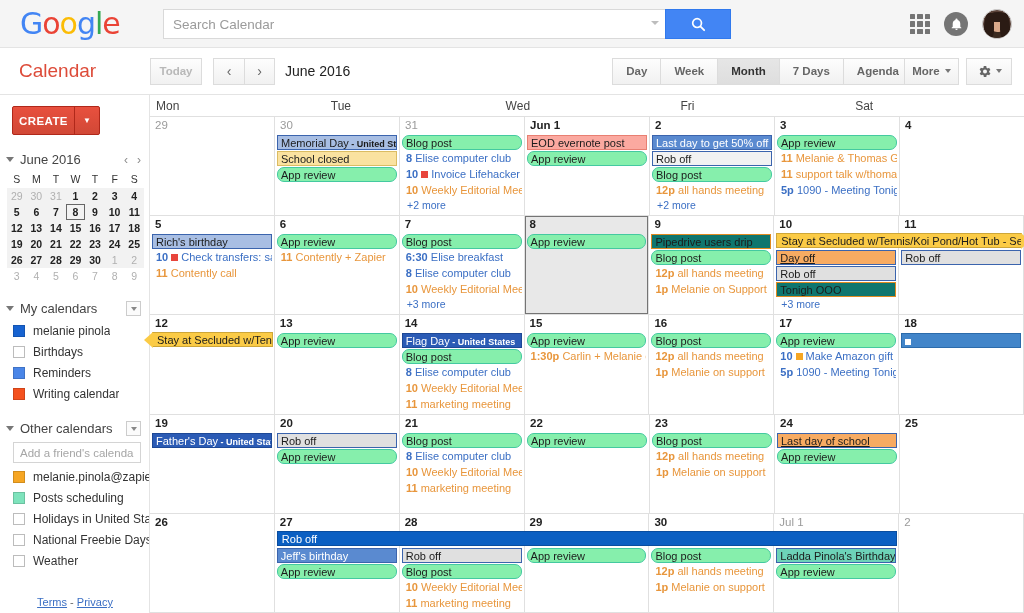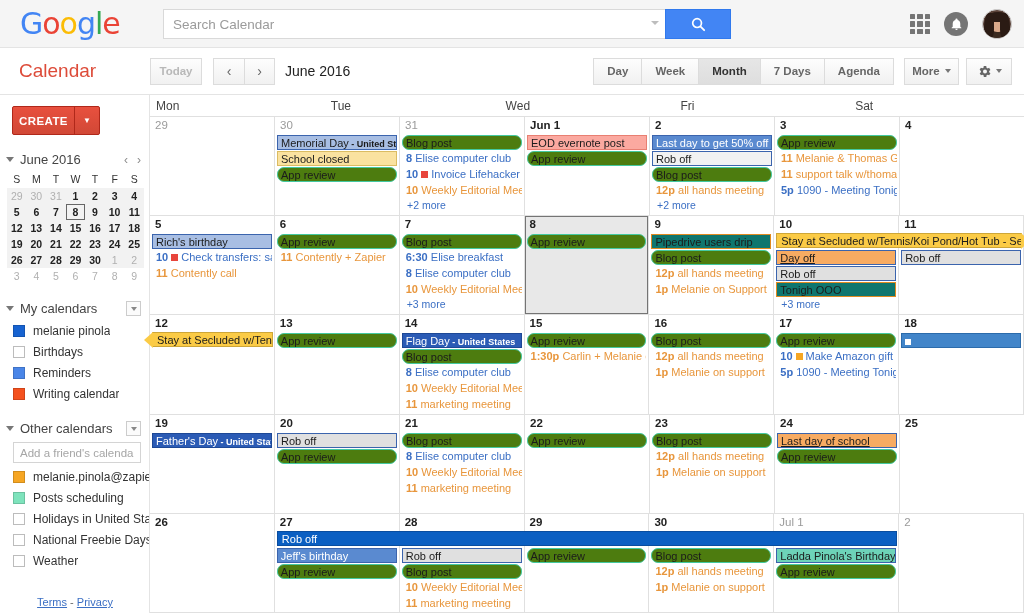--- a/index.html
+++ b/index.html
@@ -110,21 +110,21 @@
   .btn.pressed { background-image: linear-gradient(#e6e6e6,#dedede); color: #333; }
   .btn.disabled { color: #b8b8b8; }
   #today-btn { position: absolute; left: 150px; width: 52px; }
   #nav-group { position: absolute; left: 213px; display: flex; }
   #nav-group .btn { width: 31px; font-size: 14px; font-weight: normal; }
   #nav-group .btn:first-child { border-right: none; }
   #period-label {
     position: absolute; left: 285px; font-size: 14px;
     color: #222; font-weight: normal;
   }
-  #view-group { position: absolute; right: 130px; display: flex; }
+  #view-group { position: absolute; right: 111px; display: flex; }
   #view-group .btn { padding: 0 13px; }
   #view-group .btn + .btn { border-left: none; }
   #more-btn { position: absolute; right: 65px; width: 55px; gap: 5px; }
   #settings-btn { position: absolute; right: 12px; width: 46px; gap: 4px; }
   .caret-dn {
     width: 0; height: 0; border-left: 3.5px solid transparent;
     border-right: 3.5px solid transparent; border-top: 4px solid #777;
   }
   #gear { width: 15px; height: 15px; }
 
@@ -251,21 +251,21 @@
   .ev .dot {
     display: inline-block; width: 7px; height: 7px; margin-right: 3px;
     vertical-align: middle; position: relative; top: -1px;
   }
   .more-link {
     font-size: 10.5px; color: #3b6fc4; padding-left: 7px;
     margin-top: 1px; cursor: pointer; line-height: 13px;
   }
 
   
-  .c-green  { background: #4d7c0f; border-color: #44c9a0; color: #1b1b1b; border-radius: 7px; }
+  .c-green  { background: #86efac; border-color: #44c9a0; color: #1b1b1b; border-radius: 7px; }
   .c-blue   { background: #A8BEE3; border-color: #3b64ad; color: #1b1b1b; }
   .c-dblue  { background: #2B5BB5; border-color: #1d4896; color: #fff; }
   .c-vblue  { background: #4285c9; border-color: #2b6bab; color: #fff; }
   .c-sblue  { background: #5a8ad0; border-color: #3b64ad; color: #fff; }
   .c-solidblue { background: #0B5FC2; border-color: #0b5fc2; color: #fff; }
   .c-yellow { background: #FAE2A0; border-color: #dbbc62; color: #1b1b1b; }
   .c-gold   { background: #FBCB46; border-color: #d9a425; color: #1b1b1b; }
   .c-orange { background: #0f766e; border-color: #e08a20; color: #1b1b1b; }
   .c-lorange{ background: #F7AB62; border-color: #3b64ad; color: #1b1b1b; text-decoration: underline; }
   .c-red    { background: #FBA9A0; border-color: #e87f72; color: #1b1b1b; }

